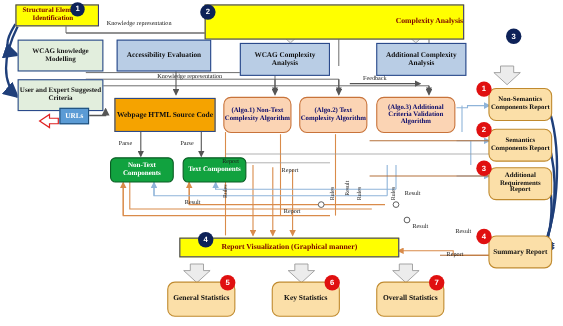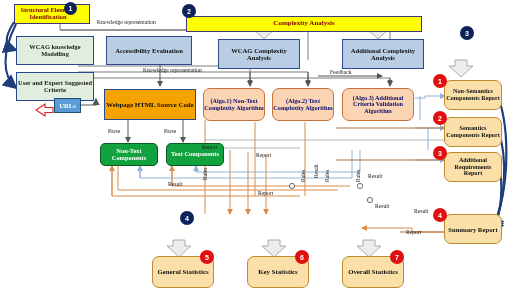--- a/index.html
+++ b/index.html
@@ -229,31 +229,34 @@
     </g>
   </svg>
 
   <div class="node phase" style="left:14px;top:4px;width:76px;height:20px;font-size:6.4px;padding:1px 10px 1px 2px;">
     <span>Structural Elements Identification</span>
   </div>
   <div class="badge badge-navy" style="left:64px;top:2px;width:13px;height:13px;font-size:7px;">
     <span>1</span>
   </div>
 
-  <div class="node phase" style="left:186px;top:16px;width:236px;height:16px;font-size:7px;">
+  <div class="node phase" style="left:186px;top:4px;width:236px;height:32px;font-size:7px;justify-content:flex-end;">
     <span>Complexity Analysis</span>
   </div>
   <div class="badge badge-navy" style="left:182px;top:4px;width:14px;height:14px;font-size:7px;">
     <span>2</span>
   </div>
 
   <div class="badge badge-navy" style="left:460px;top:26px;width:14px;height:14px;font-size:7px;">
     <span>3</span>
   </div>
 
+  <div class="node phase" style="left:163px;top:216px;width:200px;height:18px;font-size:7px;">
+    <span>Report Visualization (Graphical manner)</span>
+  </div>
   <div class="badge badge-navy" style="left:180px;top:211px;width:14px;height:14px;font-size:7px;">
     <span>4</span>
   </div>
 
   <div class="node kb" style="left:16px;top:36px;width:78px;height:29px;font-size:6.4px;">
     <span>WCAG knowledge Modelling</span>
   </div>
   <div class="node kb" style="left:16px;top:72px;width:78px;height:29px;font-size:6.4px;">
     <span>User and Expert Suggested Criteria</span>
   </div>

